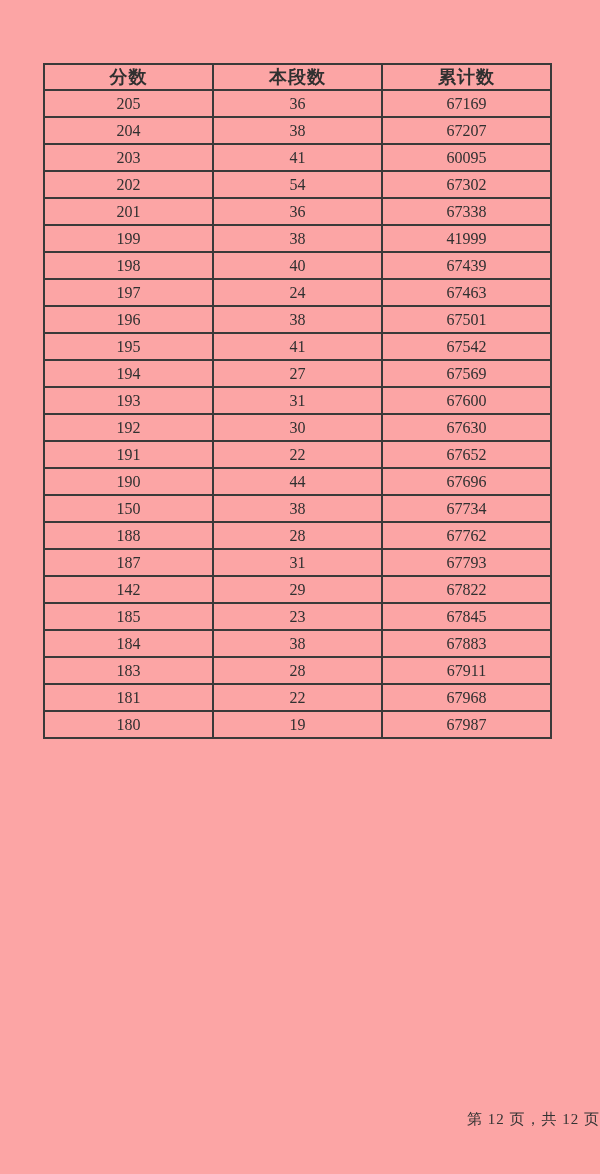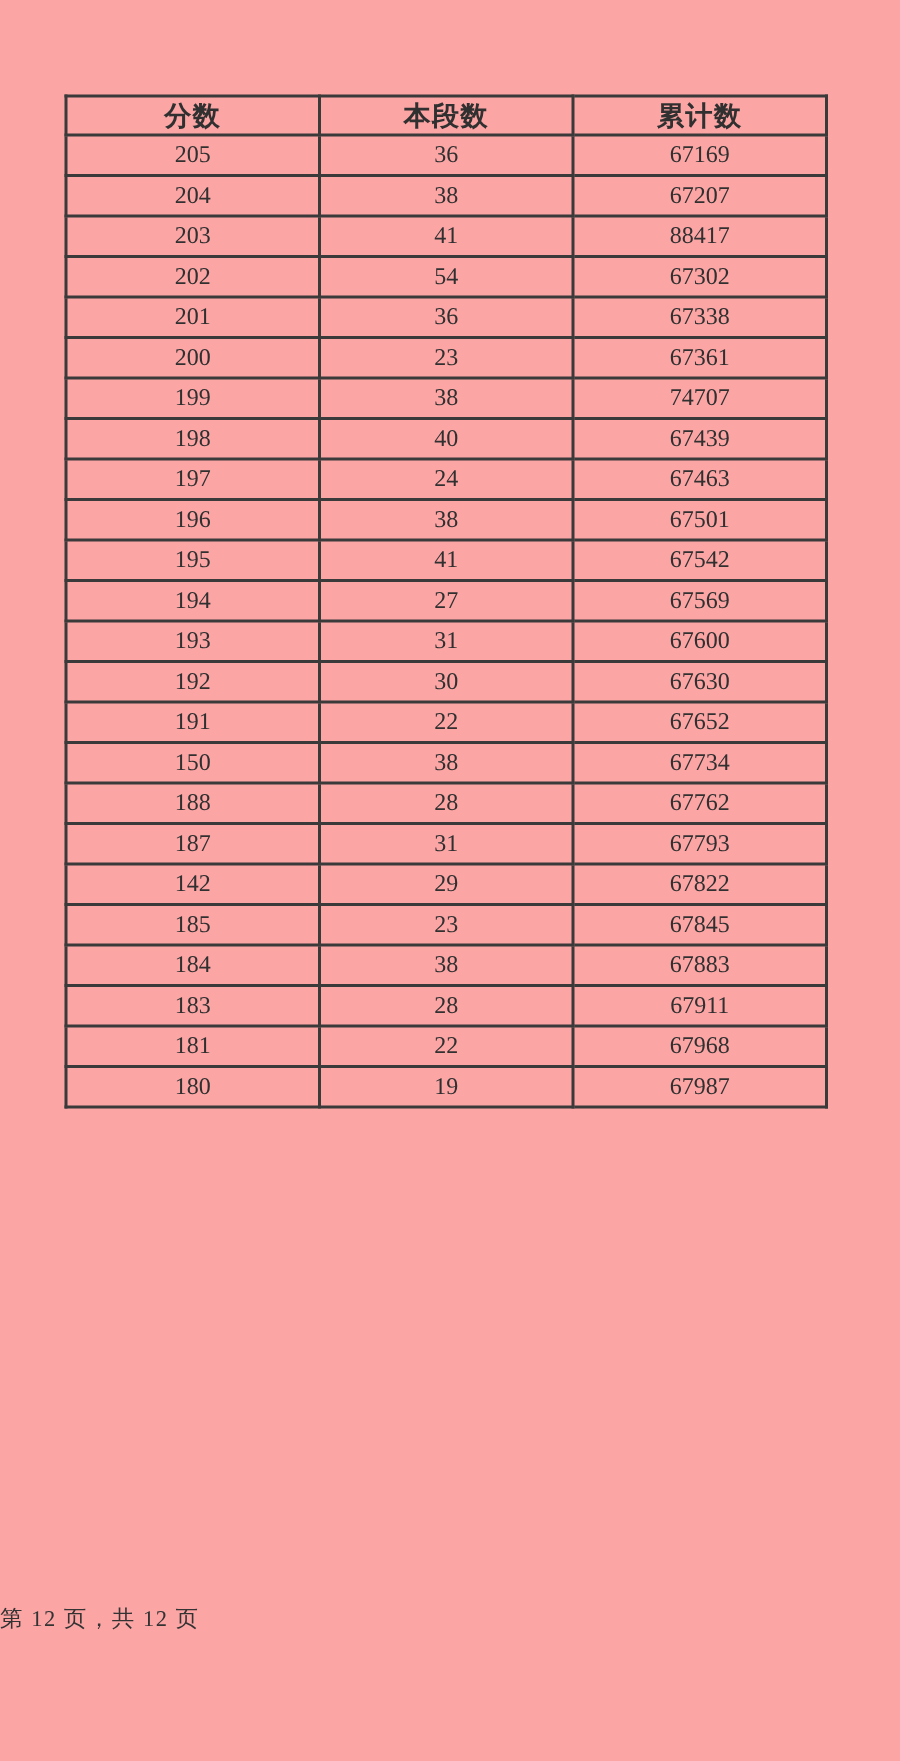--- a/index.html
+++ b/index.html
@@ -40,23 +40,23 @@
     height: 24px;
     letter-spacing: 1px;
   }
   table.score-table td {
     font-size: 16px;
     font-weight: normal;
   }
   .page-footer {
     position: absolute;
     left: 0;
-    top: 1070px;
+    top: 1110px;
     width: 600px;
-    text-align: left;
+    text-align: right;
     font-size: 15px;
     color: #333333;
     letter-spacing: 1px;
   }
 </style>
 </head>
 <body>
 
 <div class="page">
 
@@ -75,41 +75,36 @@
           <td>67169</td>
         </tr>
         <tr>
           <td>204</td>
           <td>38</td>
           <td>67207</td>
         </tr>
         <tr>
           <td>203</td>
           <td>41</td>
-          <td>88417</td>
+          <td>60095</td>
         </tr>
         <tr>
           <td>202</td>
           <td>54</td>
           <td>67302</td>
         </tr>
         <tr>
           <td>201</td>
           <td>36</td>
           <td>67338</td>
         </tr>
         <tr>
-          <td>200</td>
-          <td>23</td>
-          <td>67361</td>
-        </tr>
-        <tr>
           <td>199</td>
           <td>38</td>
-          <td>74707</td>
+          <td>41999</td>
         </tr>
         <tr>
           <td>198</td>
           <td>40</td>
           <td>67439</td>
         </tr>
         <tr>
           <td>197</td>
           <td>24</td>
           <td>67463</td>
@@ -136,20 +131,25 @@
         </tr>
         <tr>
           <td>192</td>
           <td>30</td>
           <td>67630</td>
         </tr>
         <tr>
           <td>191</td>
           <td>22</td>
           <td>67652</td>
+        </tr>
+        <tr>
+          <td>190</td>
+          <td>44</td>
+          <td>67696</td>
         </tr>
         <tr>
           <td>150</td>
           <td>38</td>
           <td>67734</td>
         </tr>
         <tr>
           <td>188</td>
           <td>28</td>
           <td>67762</td>

